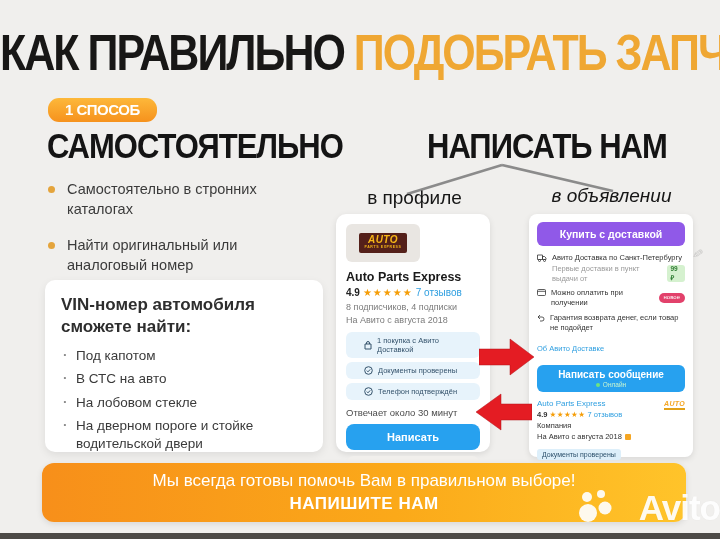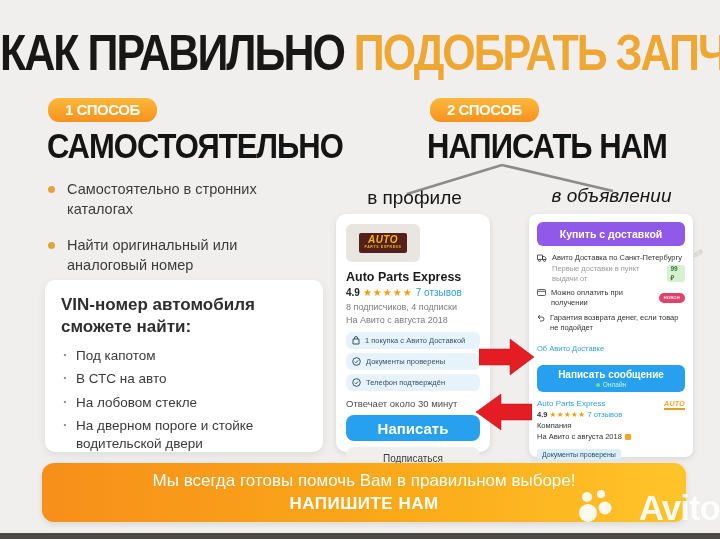--- a/index.html
+++ b/index.html
@@ -56,26 +56,26 @@
   .logo-box .l1 { font-size:10px; font-weight:900; font-style:italic; color:#f7b717; letter-spacing:.5px; line-height:1; }
   .logo-box .l2 { font-size:3.5px; font-weight:bold; color:#f7b717; letter-spacing:.6px; line-height:1.4; }
   .shop-name { font-size:12.5px; font-weight:bold; color:#1a1a1a; margin-bottom:3px; }
   .rating-row { font-size:10px; display:flex; gap:3px; align-items:center; margin-bottom:4px; }
   .rating-num { font-weight:bold; color:#222; }
   .stars { color:#f59d07; letter-spacing:1px; font-size:10px; }
   .reviews-link { color:#2f9fe0; }
   .muted-line { font-size:9px; color:#7b7b7b; margin-bottom:3px; }
   .pill-list { margin-top:7px; }
   .pill { display:flex; align-items:center; gap:5px; background:#e7f3fb; border-radius:6px;
-    padding:4px 6px; font-size:7.5px; color:#34526b; margin-bottom:4px; }
+    padding:4px 18px; font-size:7.5px; color:#34526b; margin-bottom:4px; }
   .pill svg { flex:0 0 auto; }
   .response-line { font-size:9.5px; color:#4b4b4b; margin:7px 0 6px; }
   .btn { display:flex; align-items:center; justify-content:center; border-radius:8px;
     cursor:pointer; }
-  .btn-write { background:#27a1ef; color:#fff; height:26px; font-size:15px; font-weight:600; }
+  .btn-write { background:#27a1ef; color:#fff; height:26px; font-size:11px; font-weight:600; }
   .btn-follow { background:#f1efec; color:#3a3a3a; height:22px; font-size:10px; margin-top:6px; }
 
   
   .listing-card { position:absolute; left:529px; top:214px; width:164px; height:243px;
     background:#fff; border-radius:8px; box-shadow:0 2px 6px rgba(0,0,0,.10); padding:8px; }
   .btn-buy { background:#9059e8; color:#fff; height:24px; font-size:10.5px; font-weight:bold; border-radius:6px; }
   .info-rows { margin-top:7px; }
   .info-row { display:flex; gap:5px; font-size:7.5px; color:#333; margin-bottom:5px; line-height:1.3; }
   .info-row svg { flex:0 0 auto; margin-top:1px; }
   .info-sub { color:#9a9a9a; display:flex; gap:3px; align-items:center; margin-top:1px; }
@@ -145,21 +145,20 @@
   </div>
 
   <div class="vin-card">
     <div class="vin-title">VIN-номер автомобиля сможете найти:</div>
     <div class="vin-item">Под капотом</div>
     <div class="vin-item">В СТС на авто</div>
     <div class="vin-item">На лобовом стекле</div>
     <div class="vin-item">На дверном пороге и стойке водительской двери</div>
   </div>
 
-  <div class="method-badge badge-2">2 СПОСОБ</div>
   <div class="method-heading heading-2">НАПИСАТЬ НАМ</div>
 
   <svg class="connector" width="230" height="40">
     <line x1="107" y1="7" x2="12" y2="36" stroke="#8b8b8b" stroke-width="2.5"></line>
     <line x1="107" y1="7" x2="218" y2="33" stroke="#8b8b8b" stroke-width="2.5"></line>
   </svg>
   <div class="sub-label label-profile">в профиле</div>
   <div class="sub-label label-listing">в объявлении</div>
 
   <div class="profile-card">

